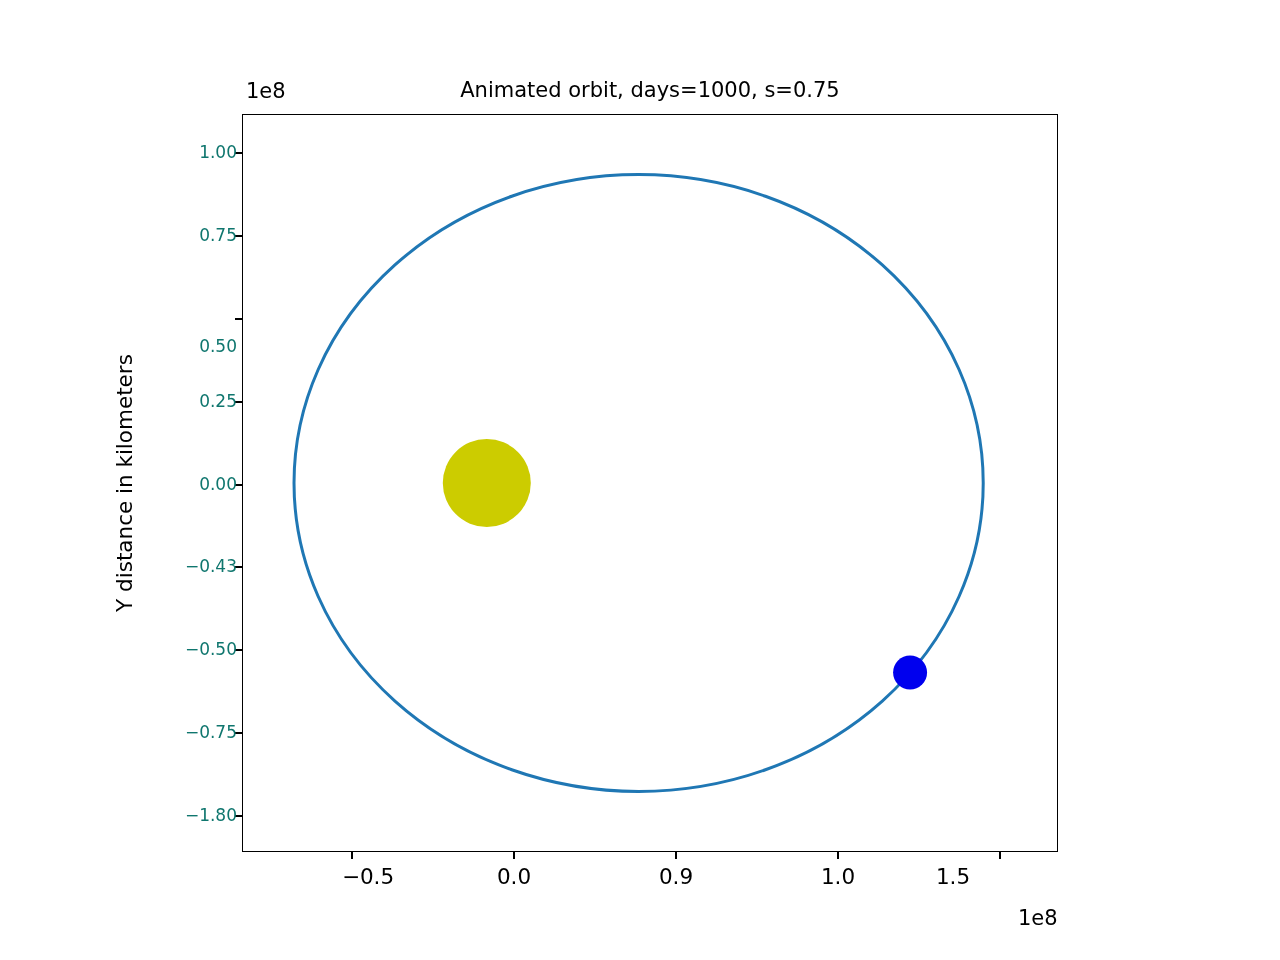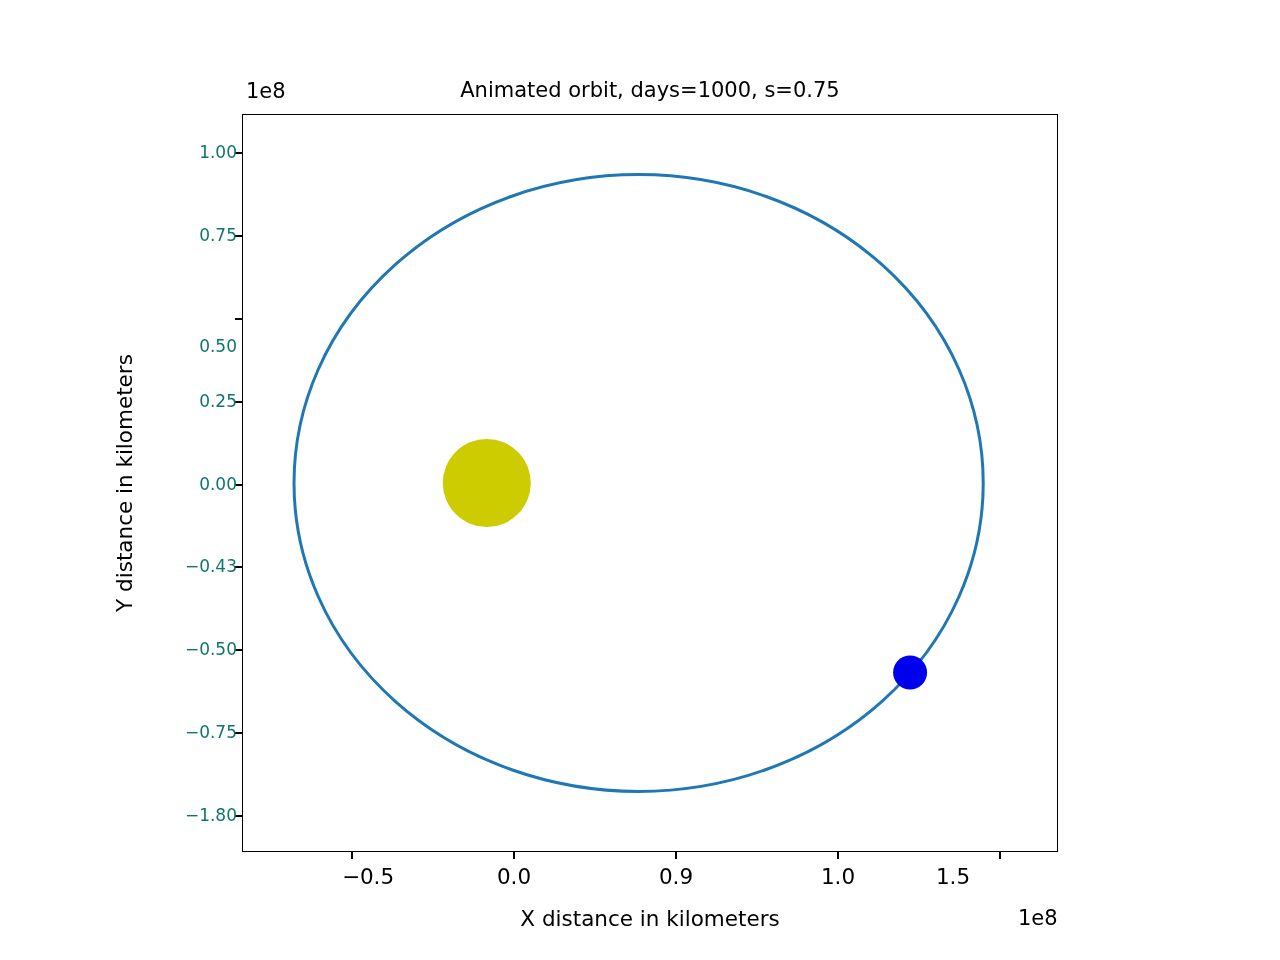--- a/index.html
+++ b/index.html
@@ -165,17 +165,16 @@
   <div class="tick-mark xtick-mark" style="left:675px;"></div>
   <div class="tick-mark xtick-mark" style="left:837px;"></div>
   <div class="tick-mark xtick-mark" style="left:999px;"></div>
 
   <div class="xtick-label" style="left:368px;">−0.5</div>
   <div class="xtick-label" style="left:514px;">0.0</div>
   <div class="xtick-label" style="left:676px;">0.9</div>
   <div class="xtick-label" style="left:838px;">1.0</div>
   <div class="xtick-label" style="left:945px;margin-left:8px;">1.5</div>
 
-  <div id="x-axis-label">X distance in kilometers</div>
   <div id="x-offset-text">1e8</div>
   <div id="y-axis-label">Y distance in kilometers</div>
 
 </div>
 
 </body></html>

